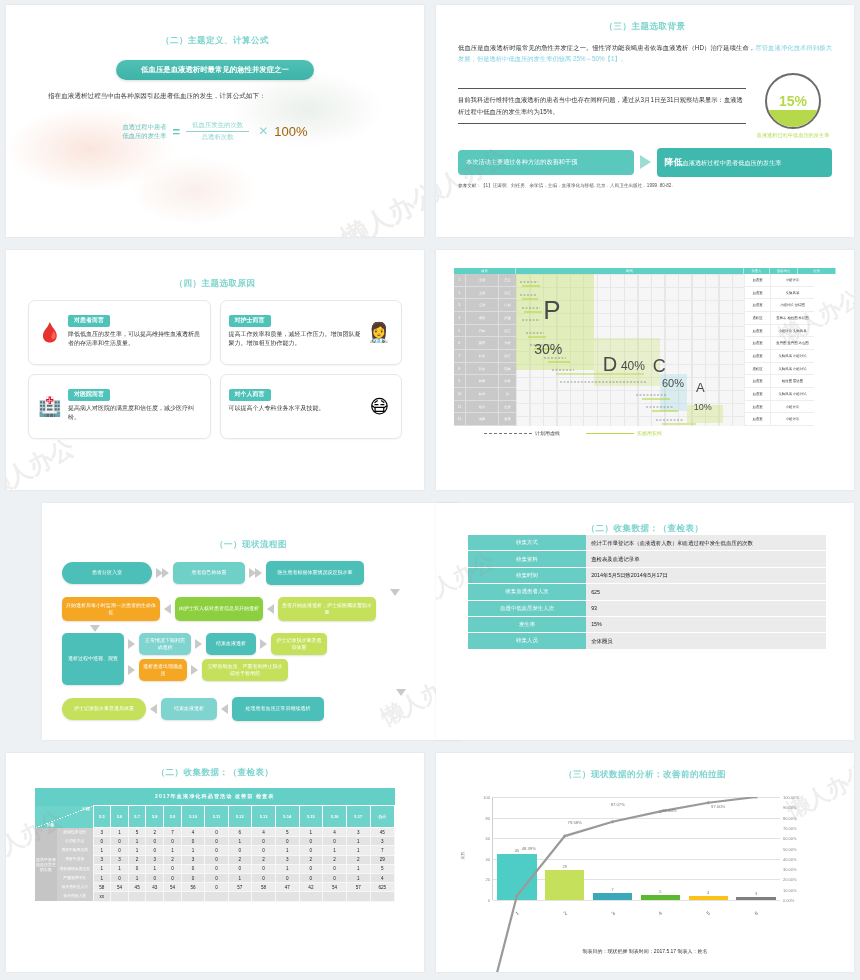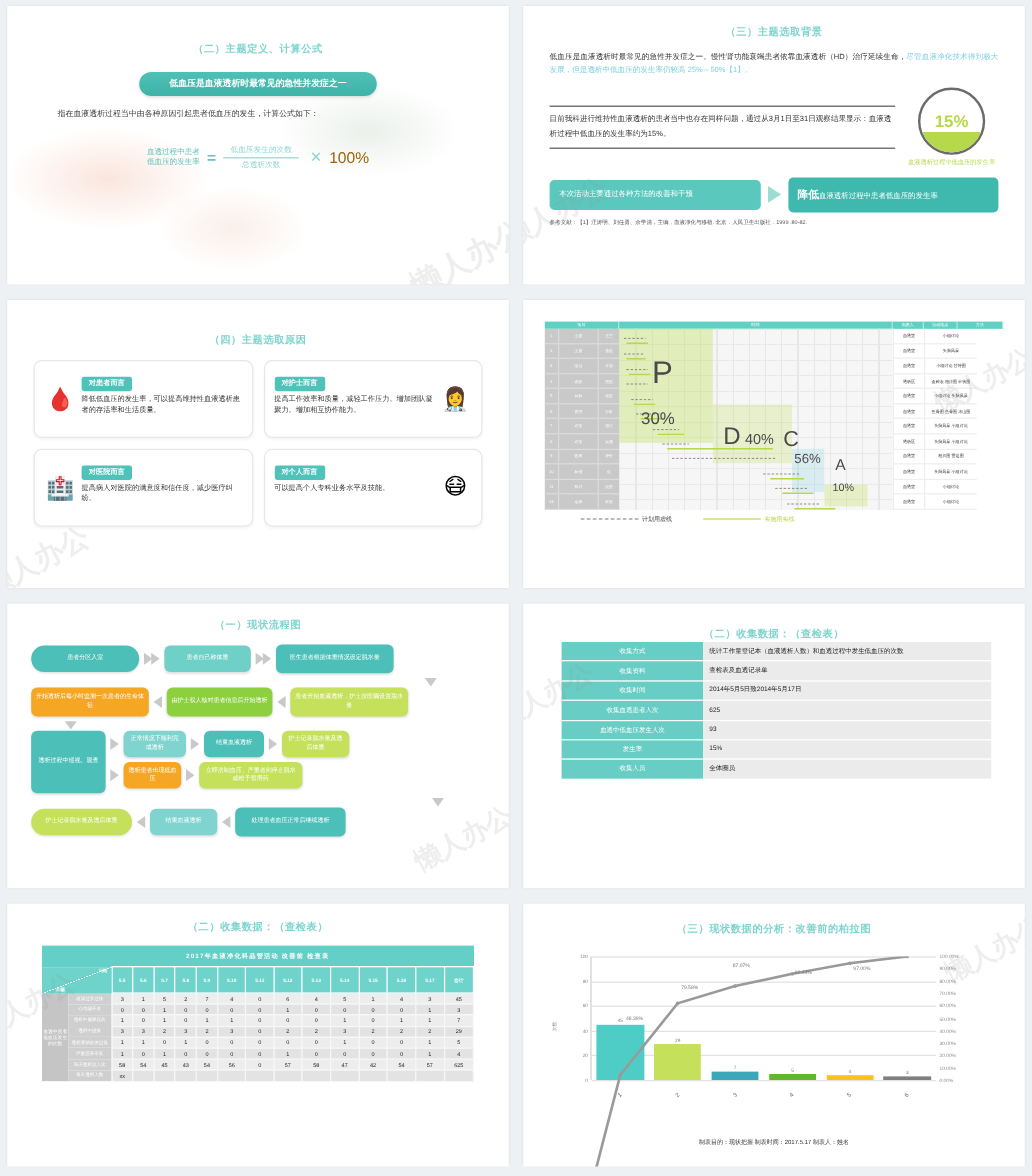--- a/index.html
+++ b/index.html
@@ -147,21 +147,21 @@
   .band-c { left:63%; top:66%; width:12%; height:24%; background:rgba(150,215,230,.30); }
   .band-a { left:75%; top:86%; width:16%; height:12%; background:rgba(198,223,107,.35); }
   .pdca { position:absolute; color:#4a4a4a; font-weight:normal; }
   .g-legend { display:flex; gap:26px; align-items:center; font-size:5px; padding-top:4px; padding-left:30px; }
   .g-legend .dash { display:inline-block; width:48px; border-top:1px dashed #777; margin-right:3px; vertical-align:middle;}
   .g-legend .solid { display:inline-block; width:48px; border-top:1.5px solid #b5d94a; margin-right:3px; vertical-align:middle;}
   .g-legend .lb1 { color:#444; }
   .g-legend .lb2 { color:#b5d94a; }
 
   
-  .s5 { padding-top: 12px; }
+  .s5 { padding-top: 36px; margin-left: 36px; }
   .flow { position:relative; padding: 10px 20px 0; }
   .frow { display:flex; align-items:center; gap:4px; margin-bottom:4px; }
   .fbox {
     border-radius:5px; color:#fff; font-size:5px; text-align:center;
     padding:5px 4px; line-height:1.45; display:flex;align-items:center;justify-content:center;
     box-shadow:0 1px 2px rgba(0,0,0,.12);
   }
   .ar { width:0;height:0;border-top:5px solid transparent;border-bottom:5px solid transparent;border-left:7px solid #c9c9c9; flex:0 0 auto;}
   .ar.left { border-left:none; border-right:7px solid #c9c9c9; }
   .ar.down { border:none; width:0;height:0;border-left:5px solid transparent;border-right:5px solid transparent;border-top:7px solid #c9c9c9; }
@@ -414,21 +414,21 @@
                   <line x1="126" y1="125" x2="154" y2="125"></line>
                 <line x1="136" y1="137" x2="162" y2="137"></line>
                   <line x1="146" y1="150" x2="180" y2="150"></line>
               </g>
             </svg>
             <div class="pdca" style="left:12%; top:14%; font-size:26px;">P</div>
             <div class="pdca" style="left:8%; top:44%; font-size:14px;">30%</div>
             <div class="pdca" style="left:38%; top:52%; font-size:20px;">D</div>
             <div class="pdca" style="left:46%; top:56%; font-size:12px;text-align:center;">40%</div>
             <div class="pdca" style="left:60%; top:54%; font-size:18px;">C</div>
-            <div class="pdca" style="left:64%; top:68%; font-size:11px;">56%</div>
+            <div class="pdca" style="left:64%; top:68%; font-size:11px;">60%</div>
             <div class="pdca" style="left:79%; top:70%; font-size:13px;">A</div>
             <div class="pdca" style="left:78%; top:84%; font-size:9px;">10%</div>
           </div>
           <div class="g-right">
             <div class="rcol" style="flex:0 0 26px;">
               <div class="rcell">血透室</div>
               <div class="rcell">血透室</div>
               <div class="rcell">血透室</div>
               <div class="rcell">透析区</div>
               <div class="rcell">血透室</div>

